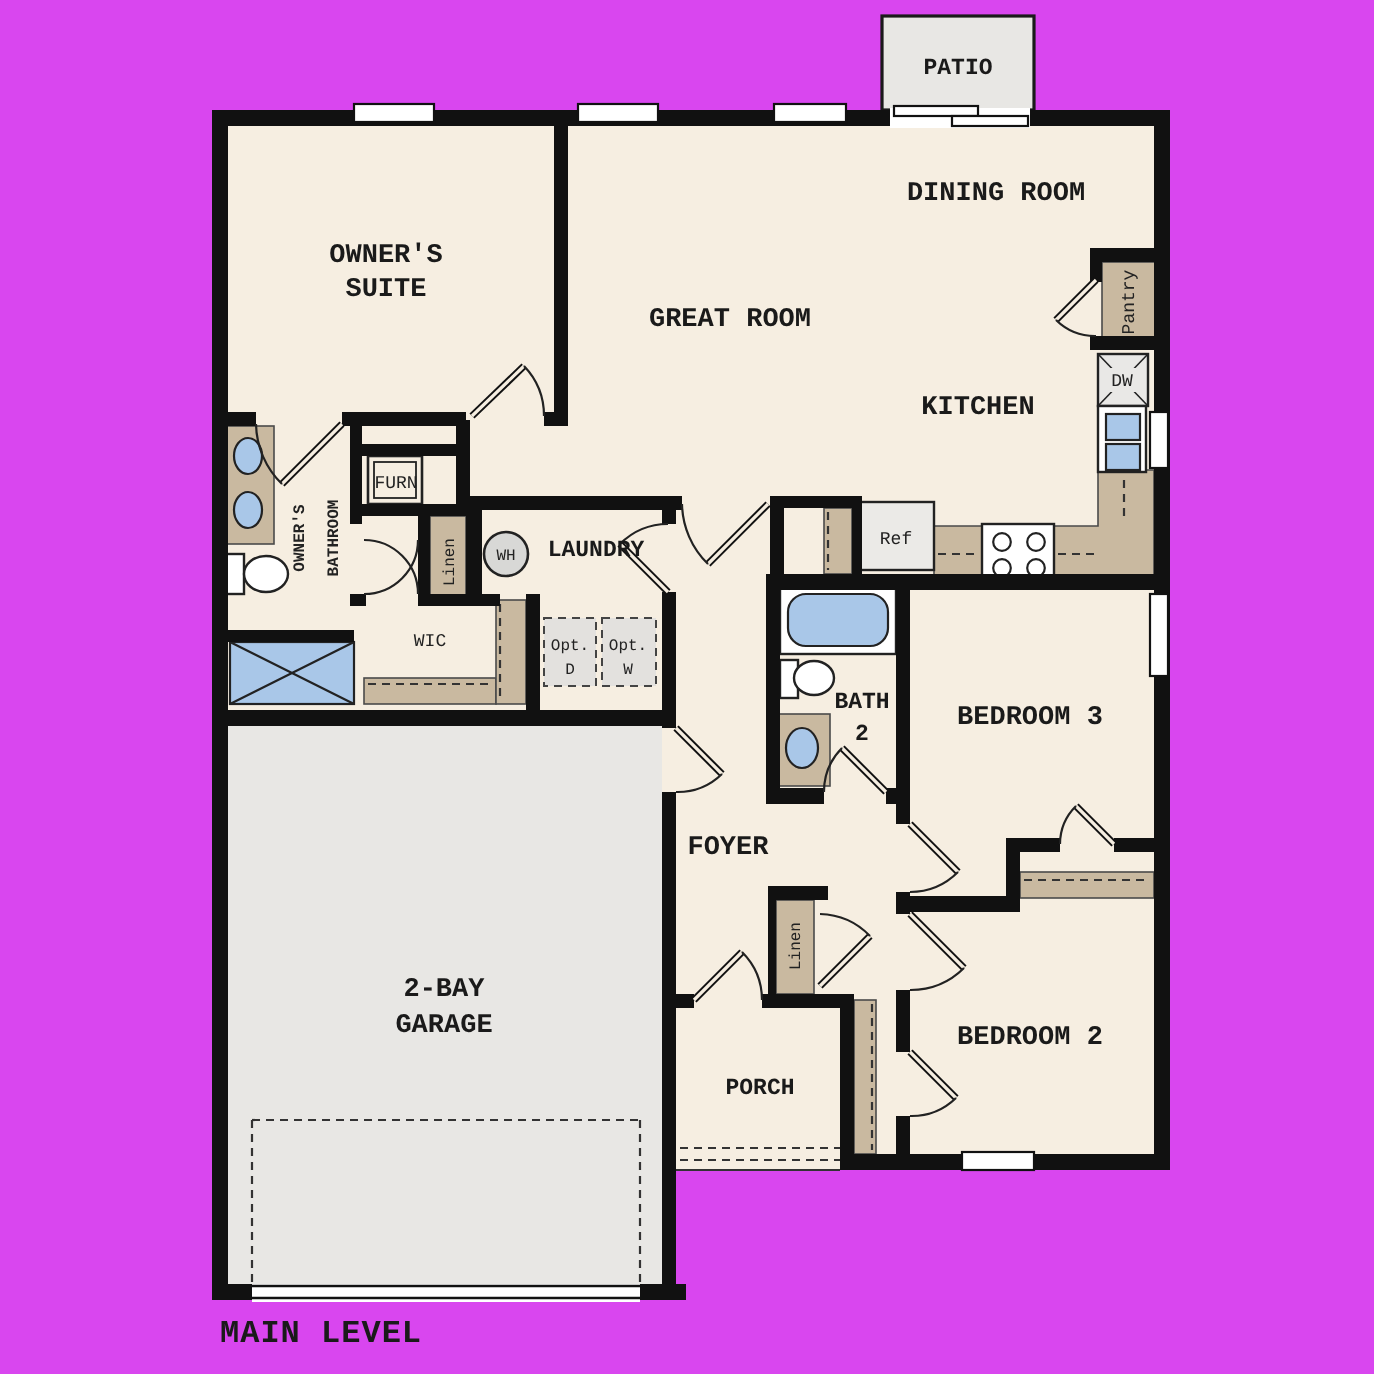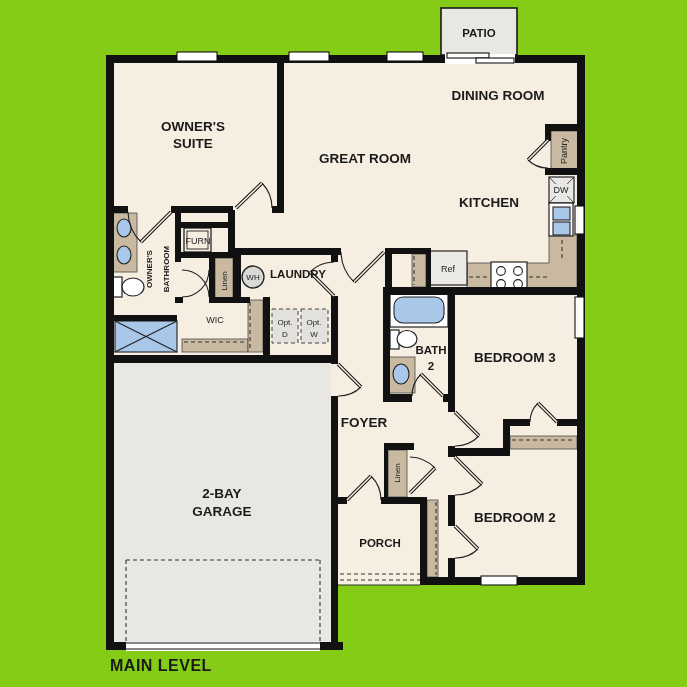--- a/index.html
+++ b/index.html
@@ -1,17 +1,17 @@
 <!DOCTYPE html>
 <html><head>
 <meta charset="utf-8">
 <style>
   html,body{margin:0;padding:0;background:#ffffff;}
-  #stage{position:relative;width:687px;height:687px;background:#84cc16;overflow:hidden;
-         font-family:Liberation Sans, sans-serif;}
+  #stage{position:relative;width:687px;height:687px;background:#d946ef;overflow:hidden;
+         font-family:Liberation Mono, monospace;}
   svg{position:absolute;top:0;left:0;}
   text{fill:#1a1a1a;}
   .room-lbl{font-weight:bold;font-size:13.5px;}
   .room-lbl-sm{font-weight:bold;font-size:11.5px;}
   .fix-lbl{font-size:9px;fill:#222;}
   .fix-lbl-sm{font-size:8px;fill:#222;}
   .title-lbl{font-weight:bold;font-size:16px;letter-spacing:.5px;}
   .wall{fill:#111111;}
   .tan{fill:#c9b9a0;stroke:#4a4a4a;stroke-width:.8;}
   .blue{fill:#a9c7e8;stroke:#222;stroke-width:1.1;}

